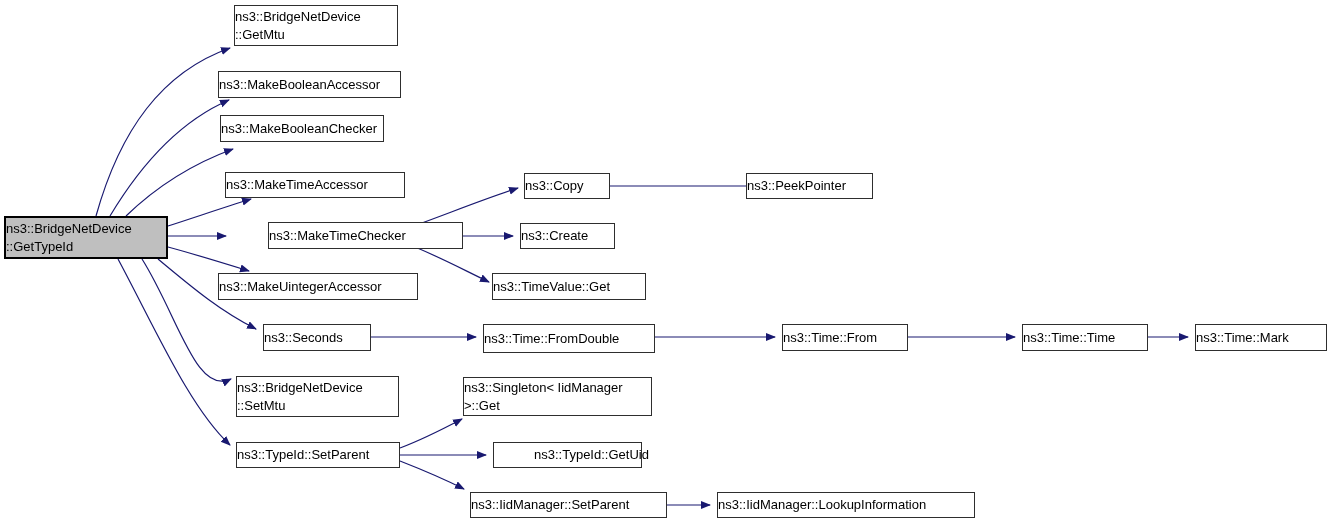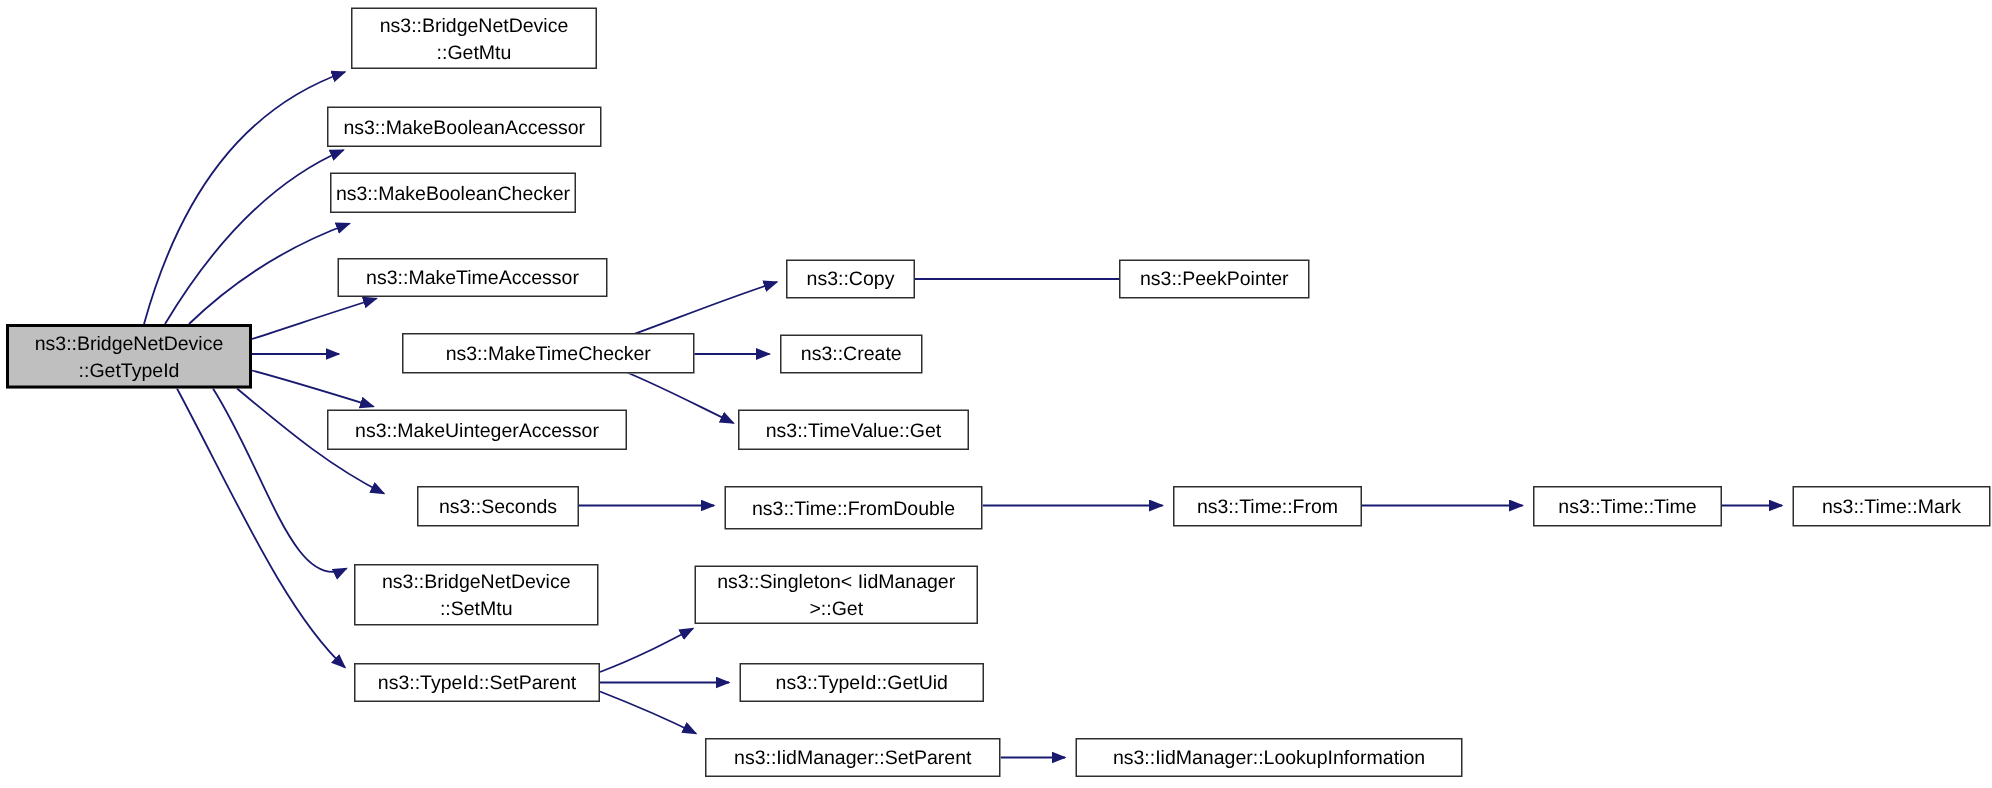--- a/index.html
+++ b/index.html
@@ -22,21 +22,21 @@
     width: 1328px;
     height: 525px;
   }
   .node {
     position: absolute;
     box-sizing: border-box;
     background: #ffffff;
     border: 1px solid #2e2e2e;
     display: flex;
     flex-direction: column;
-    align-items: center;
+    align-items: flex-start;
     justify-content: center;
     font-size: 13px;
     line-height: 18px;
     color: #000000;
     white-space: nowrap;
     text-align: center;
     cursor: pointer;
   }
   .node.highlight {
     background: #bfbfbf;
@@ -103,21 +103,21 @@
   </div>
 
   <div class="node" style="left:232px;top:222px;width:195px;height:27px;margin-left:36px;">
     <span>ns3::MakeTimeChecker</span>
   </div>
 
   <div class="node" style="left:218px;top:273px;width:200px;height:27px;">
     <span>ns3::MakeUintegerAccessor</span>
   </div>
 
-  <div class="node" style="left:263px;top:324px;width:108px;height:27px;margin-left:15px;">
+  <div class="node" style="left:263px;top:324px;width:108px;height:27px;">
     <span>ns3::Seconds</span>
   </div>
 
   <div class="node" style="left:236px;top:376px;width:163px;height:41px;">
     <span>ns3::BridgeNetDevice</span>
     <span>::SetMtu</span>
   </div>
 
   <div class="node" style="left:236px;top:442px;width:164px;height:26px;">
     <span>ns3::TypeId::SetParent</span>
@@ -153,21 +153,21 @@
 
   <div class="node" style="left:1195px;top:324px;width:132px;height:27px;">
     <span>ns3::Time::Mark</span>
   </div>
 
   <div class="node" style="left:463px;top:377px;width:189px;height:39px;">
     <span>ns3::Singleton&lt; IidManager</span>
     <span>&gt;::Get</span>
   </div>
 
-  <div class="node" style="left:493px;top:442px;width:163px;height:26px;">
+  <div class="node" style="left:493px;top:442px;width:149px;height:26px;padding-left:40px;">
     <span>ns3::TypeId::GetUid</span>
   </div>
 
   <div class="node" style="left:470px;top:492px;width:197px;height:26px;">
     <span>ns3::IidManager::SetParent</span>
   </div>
 
   <div class="node" style="left:717px;top:492px;width:258px;height:26px;">
     <span>ns3::IidManager::LookupInformation</span>
   </div>

